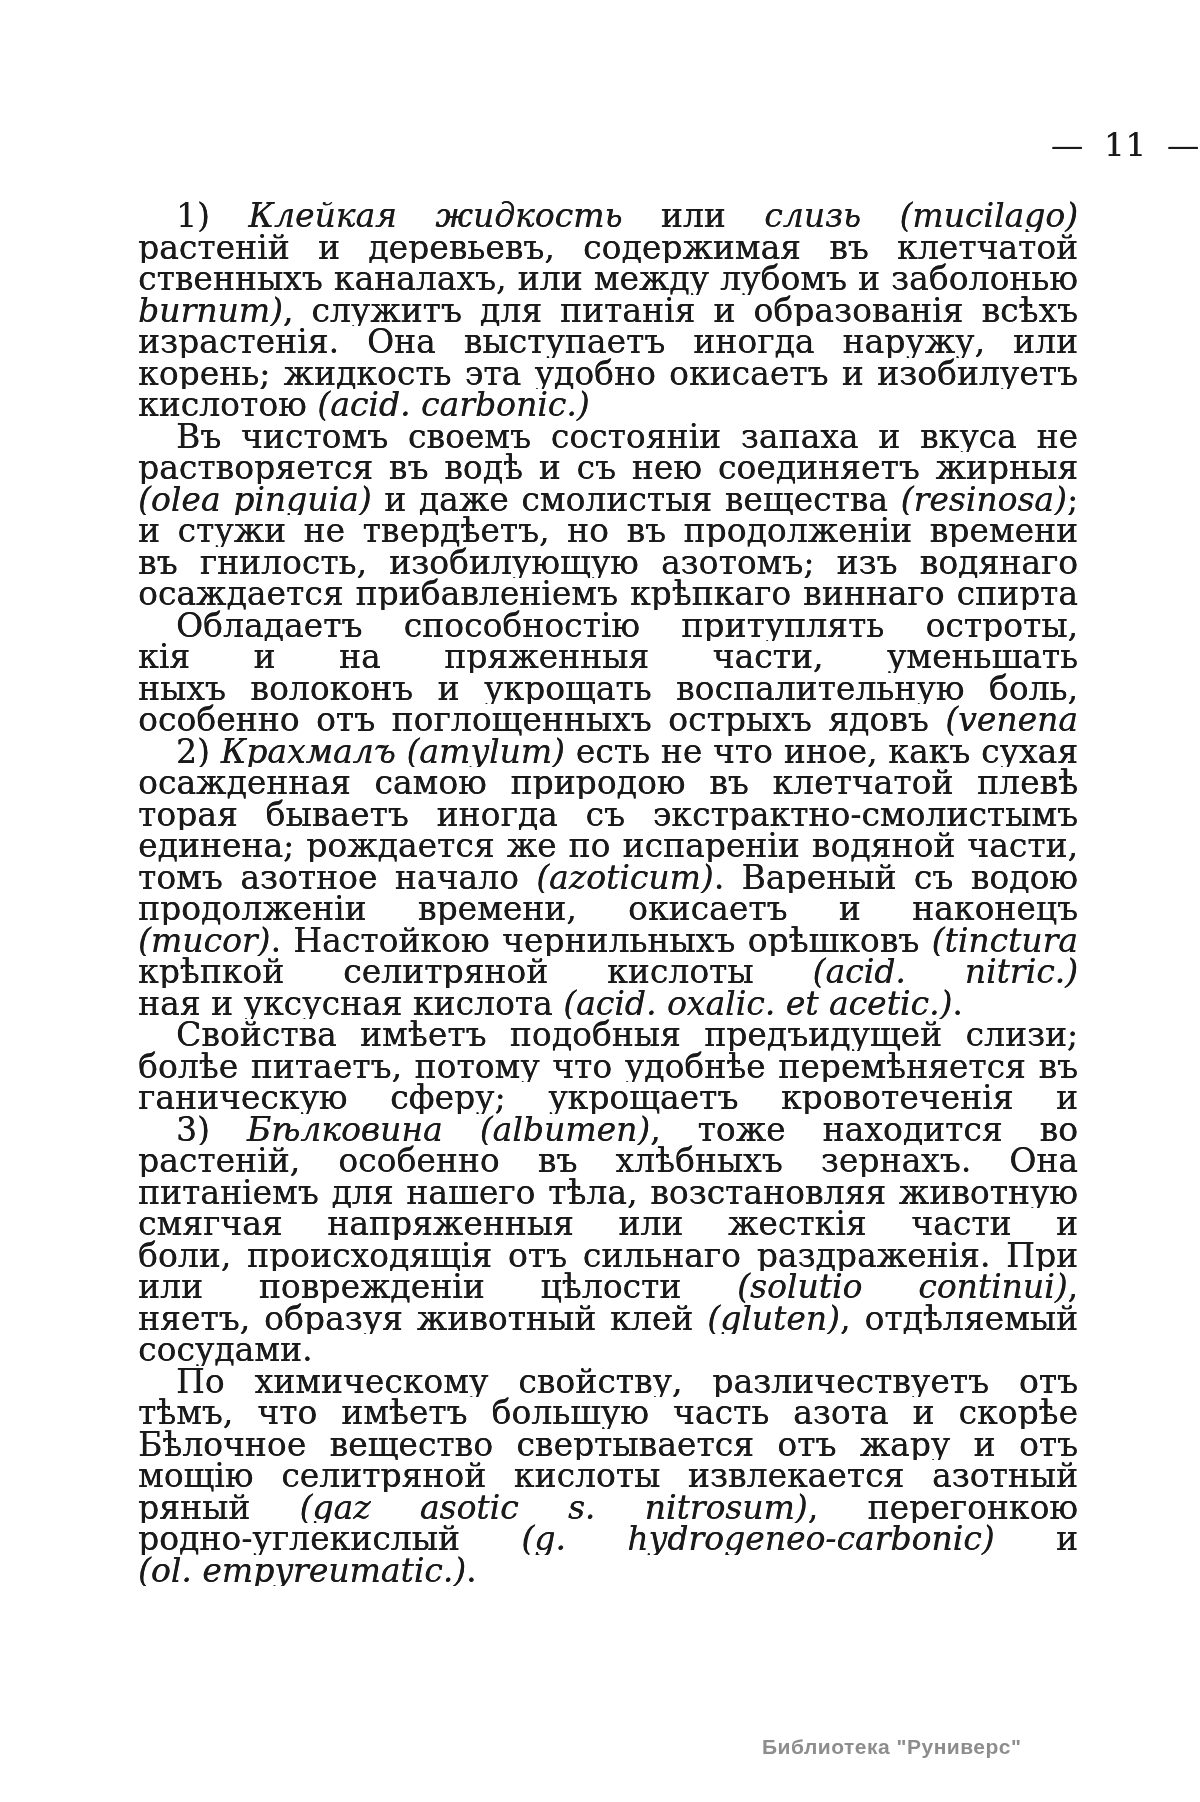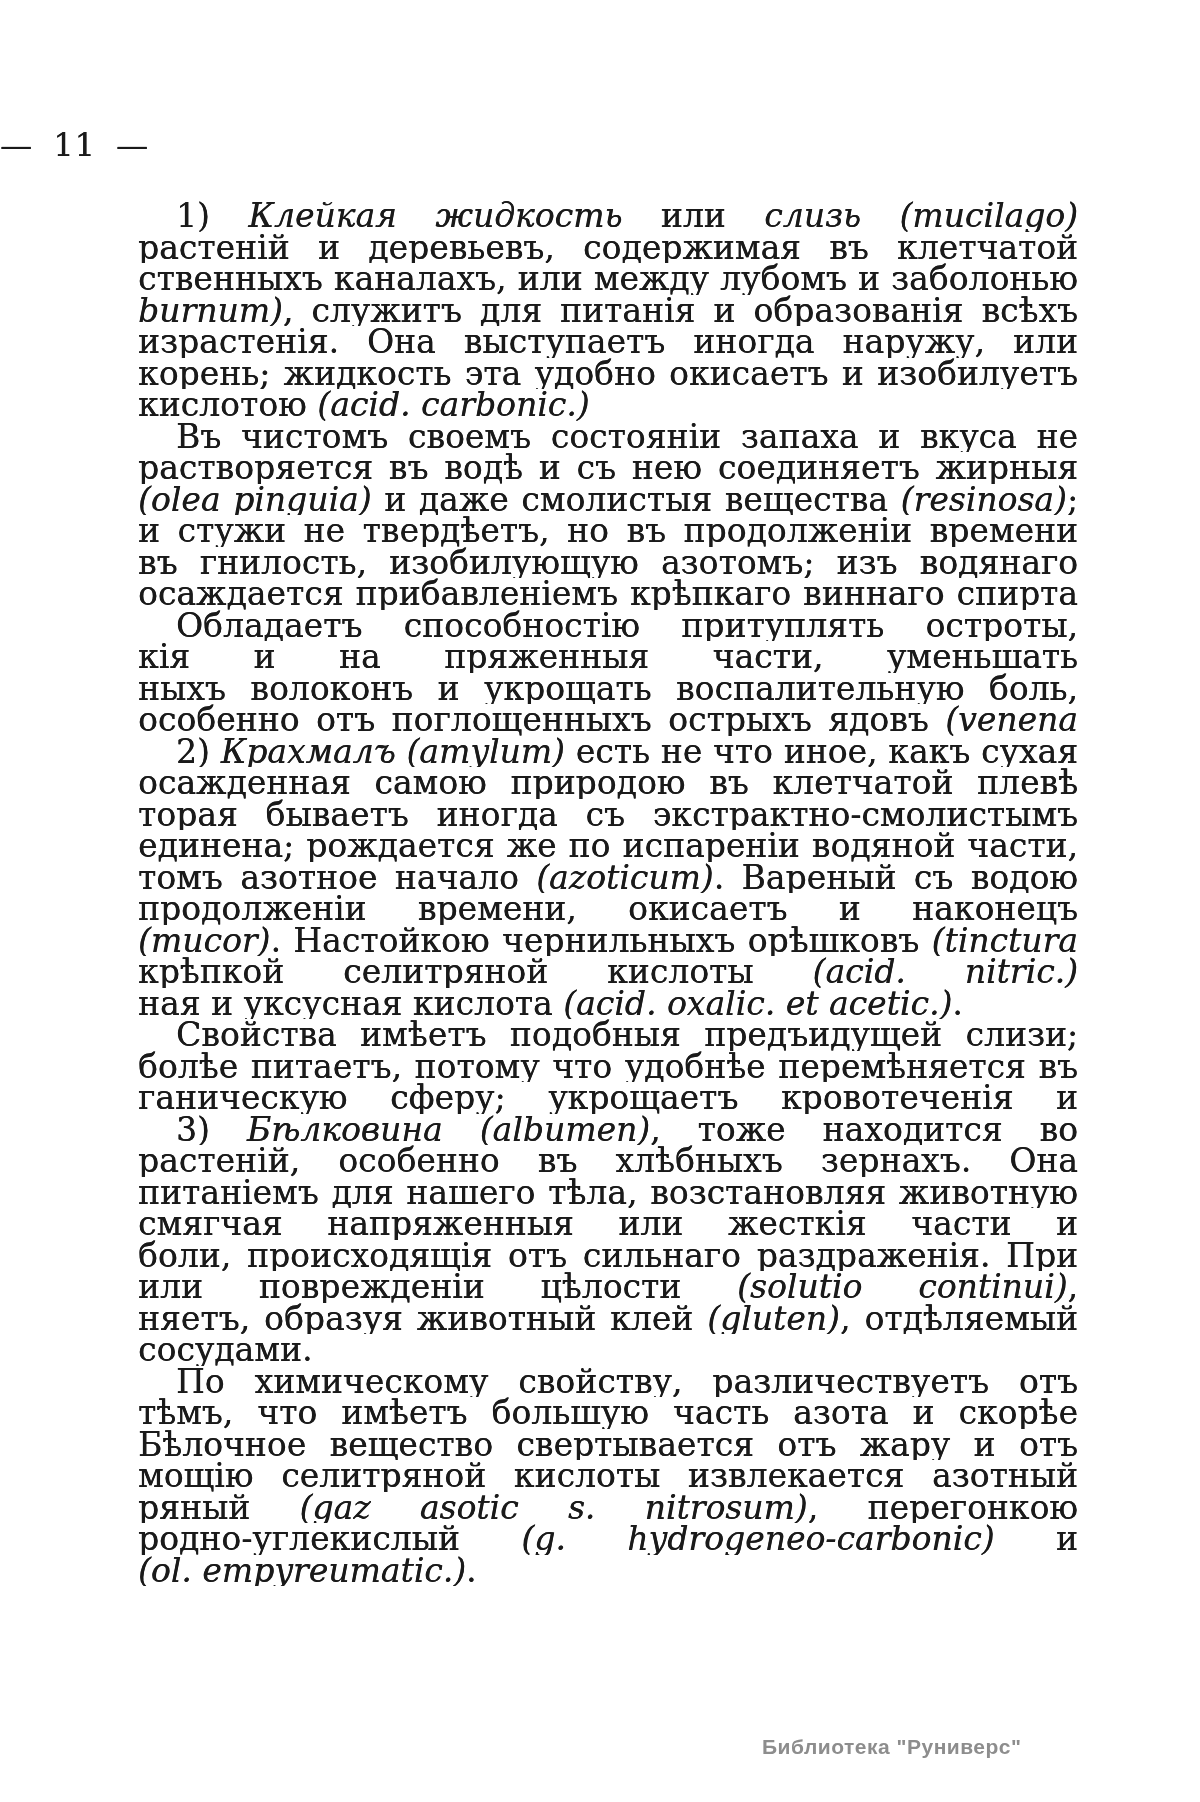--- a/index.html
+++ b/index.html
@@ -17,21 +17,21 @@
     font-family: "DejaVu Serif", "Liberation Serif", serif;
     color: var(--ink, #1a1a1a);
   }
   .page-number {
     position: absolute;
     top: 122px;
     left: 0;
     right: 0;
     height: 46px;
     line-height: 46px;
-    text-align: left;
+    text-align: right;
     font-size: 32px;
     word-spacing: 9px;
     letter-spacing: 1px;
     text-shadow: 0.3px 0 0 currentColor;
   }
   .text-block {
     position: absolute;
     top: 200px;
     left: 138px;
     width: 940px;

